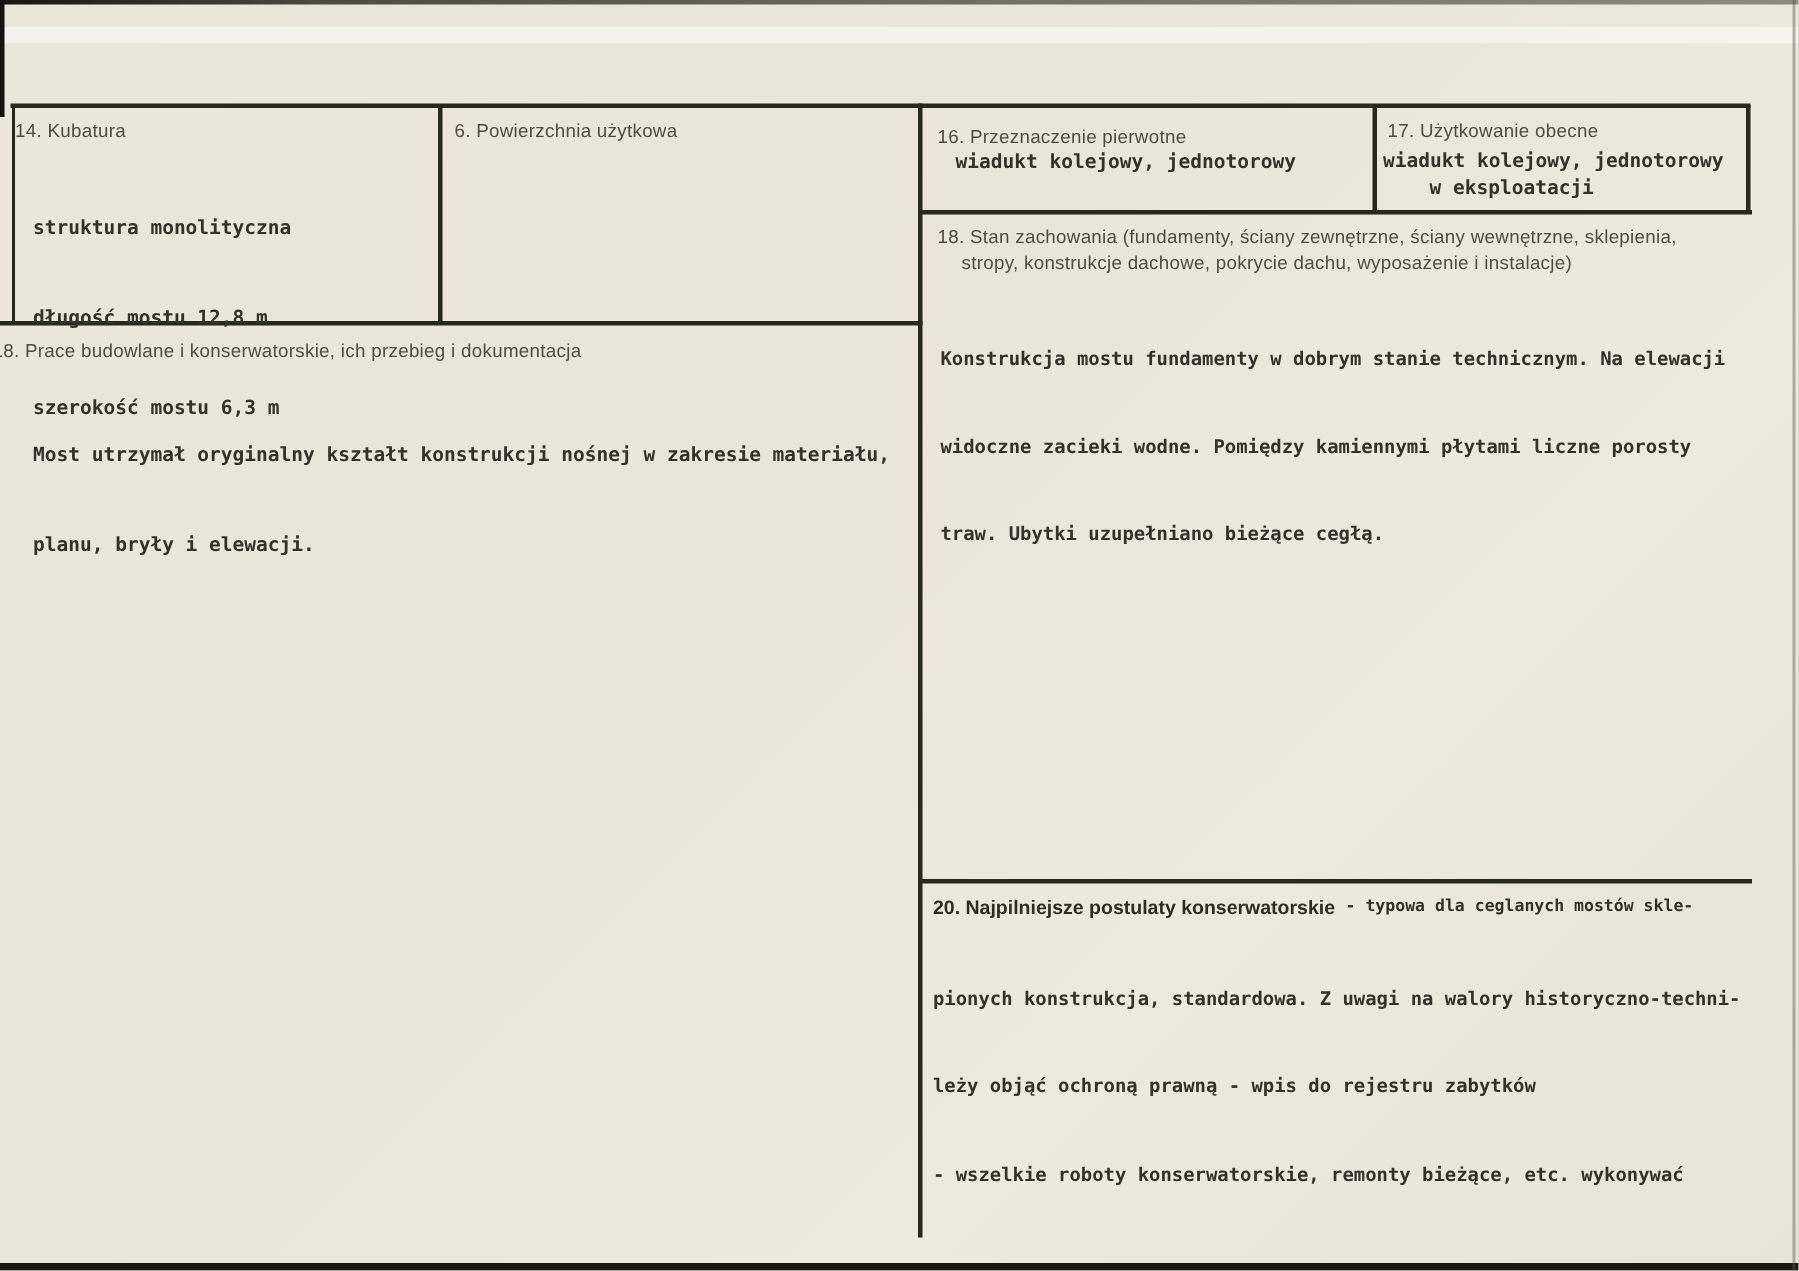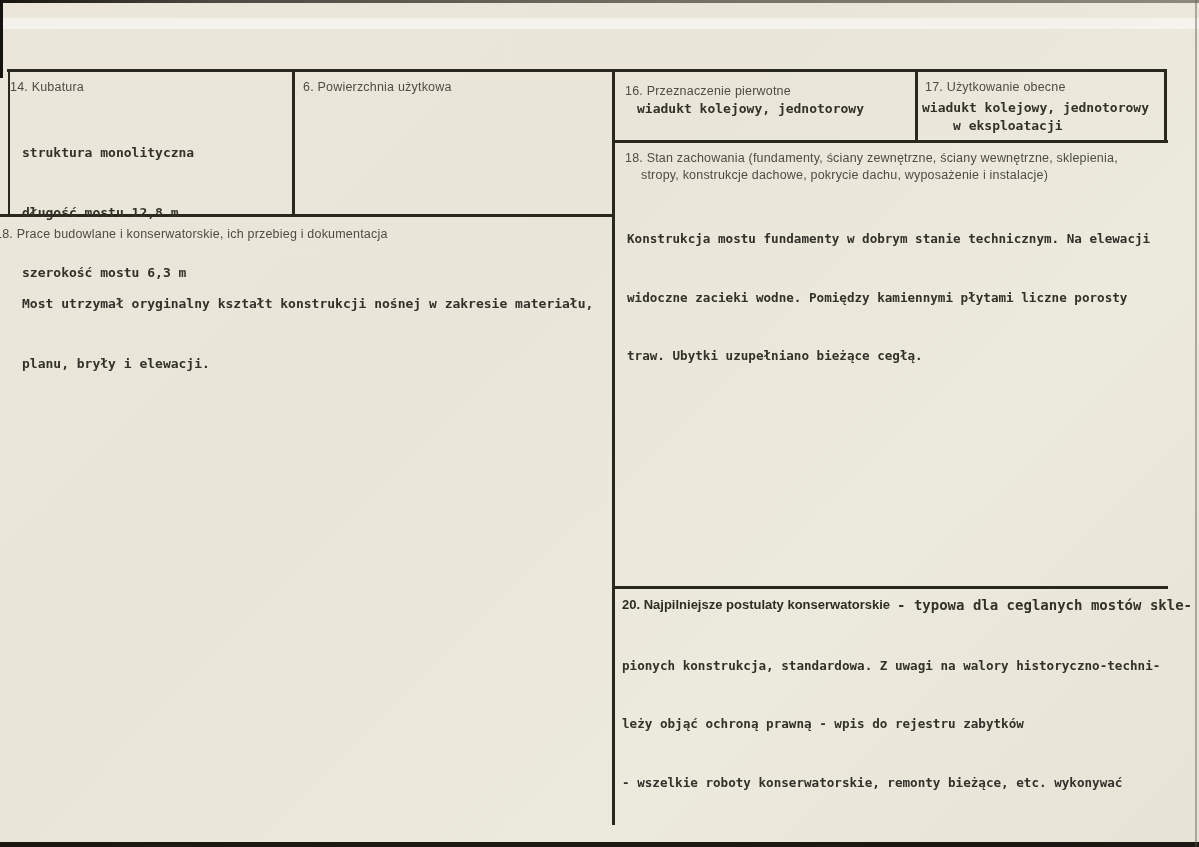--- a/index.html
+++ b/index.html
@@ -25,21 +25,21 @@
     color:#2d2c25; white-space:pre; }
   
   .tw { position:absolute; font-family:"DejaVu Sans Mono", monospace; font-weight:bold;
     color:#32312a; white-space:pre; }
   .tw13 { font-size:13px; line-height:20px; }
   .tw126 { font-size:12.6px; line-height:19.5px; }
   .sup { font-size:9px; vertical-align:6px; }
   .flexline { display:flex; align-items:flex-start; }
   .flexline .gap { width:7px; }
   .tw-inline { font-family:"DejaVu Sans Mono", monospace; font-weight:bold; color:#32312a;
-    white-space:pre; font-size:14px; }
+    white-space:pre; font-size:11px; }
 </style>
 </head>
 <body>
 
 <div class="page">
 
   <div class="scan-top"></div>
   <div class="scan-band"></div>
   <div class="scan-left"></div>
   <div class="scan-bottom"></div>

